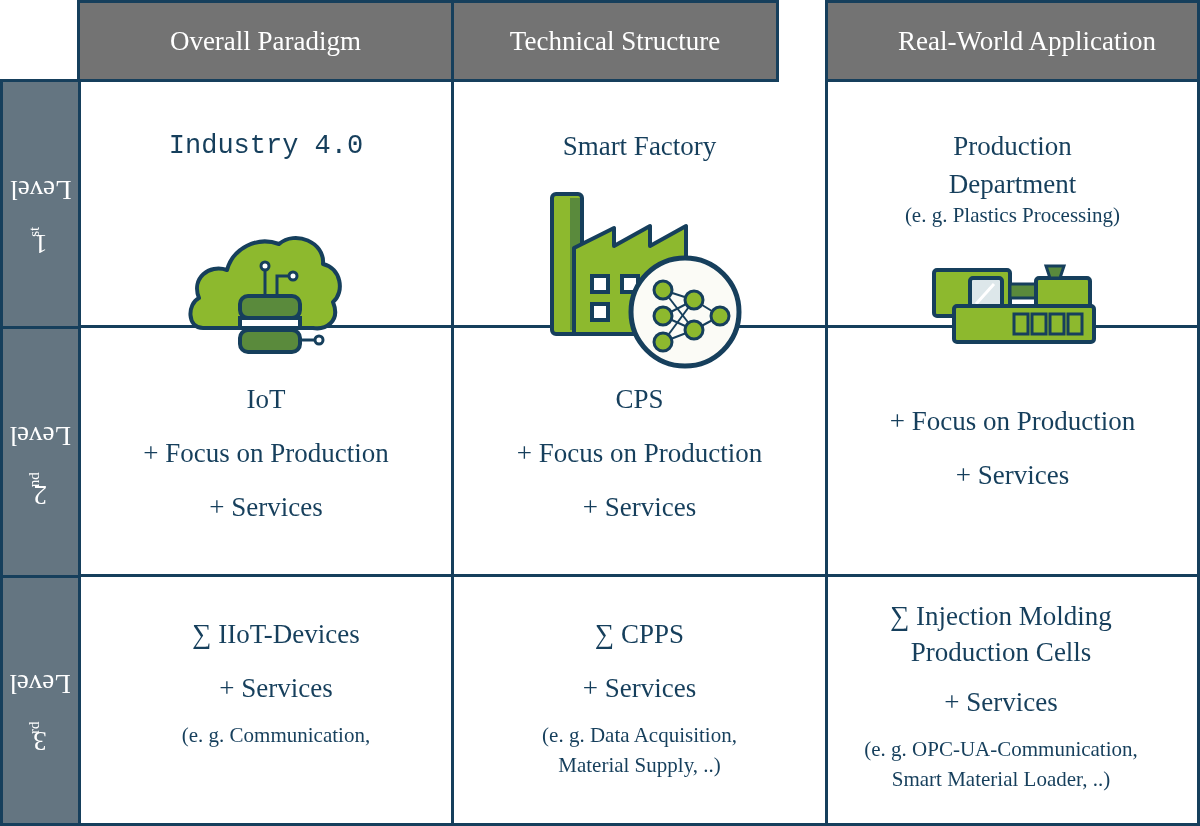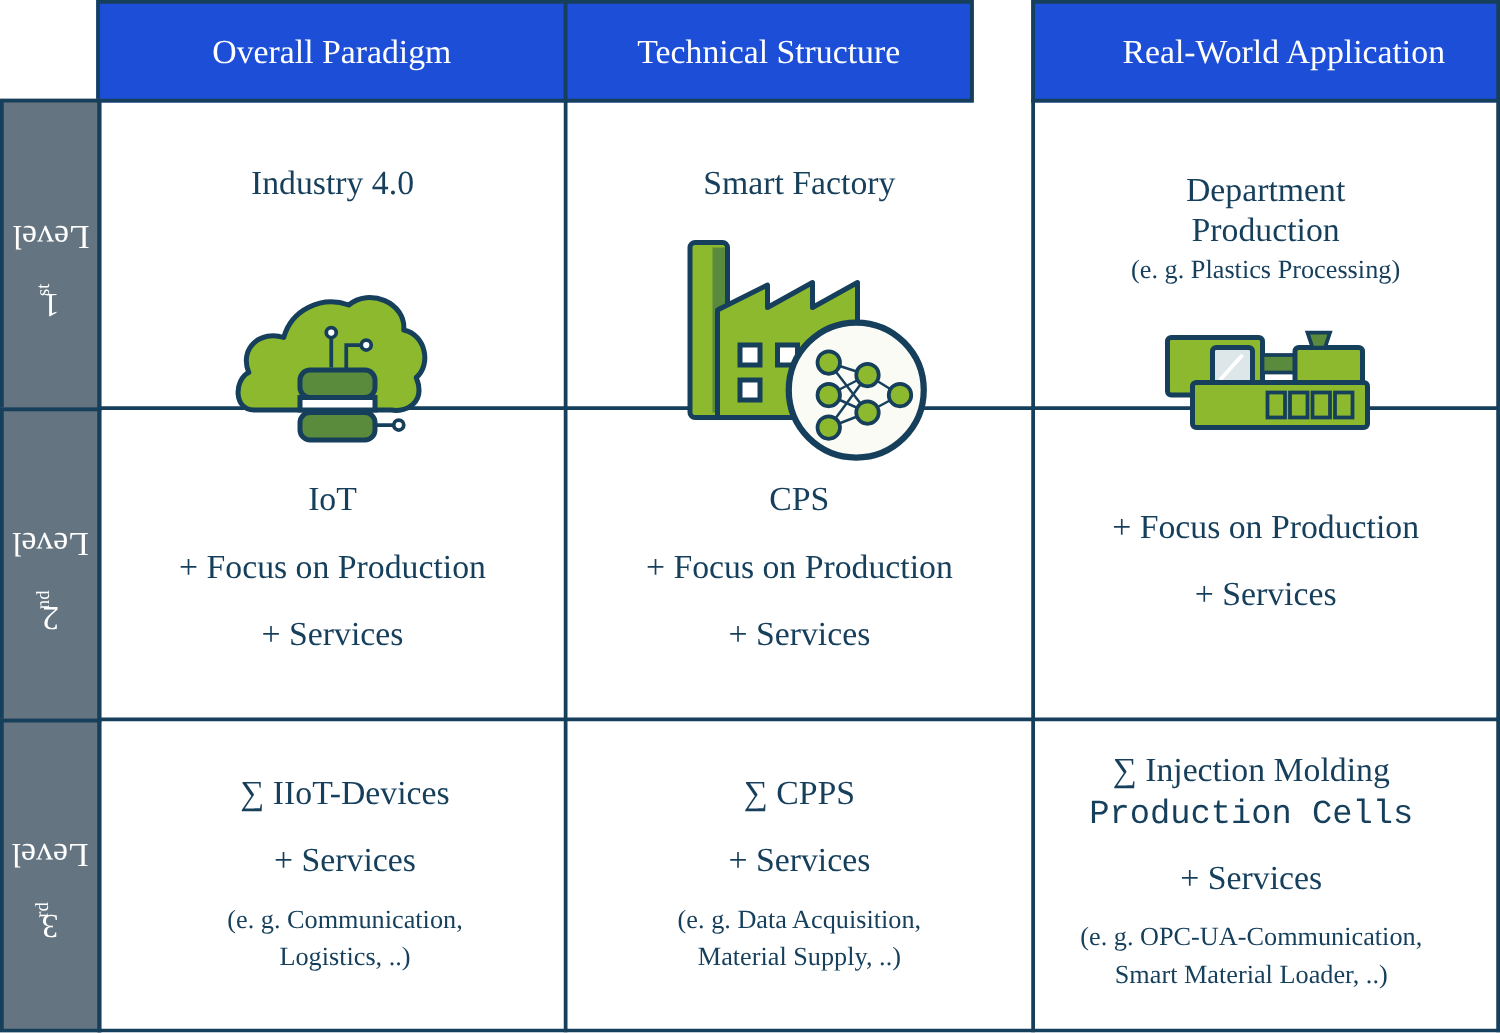--- a/index.html
+++ b/index.html
@@ -1,17 +1,17 @@
 <!DOCTYPE html>
 <html><head>
 <meta charset="utf-8">
 <style>
   html,body{margin:0;padding:0;background:#fff;}
   body{width:1200px;height:826px;position:relative;overflow:hidden;font-family:"Liberation Serif","DejaVu Serif",serif;color:#163f5c;}
-  .hdr{position:absolute;background:#1d4ed8;border:3px solid #163f5c;box-sizing:border-box;color:#fff;display:flex;align-items:center;justify-content:center;text-align:center;font-size:27px;line-height:34px;}
+  .hdr{position:absolute;background:#737373;border:3px solid #163f5c;box-sizing:border-box;color:#fff;display:flex;align-items:center;justify-content:center;text-align:center;font-size:27px;line-height:34px;}
   .rowhdr{position:absolute;background:#647581;border:3px solid #163f5c;box-sizing:border-box;color:#fff;display:flex;align-items:center;justify-content:center;}
   .rowhdr span{display:inline-block;transform:rotate(-90deg);white-space:nowrap;font-size:27px;}
   .rowhdr sup{font-size:15px;}
   .grid{position:absolute;left:78px;top:79px;width:1122px;height:747px;box-sizing:border-box;border:3px solid #163f5c;border-top:none;}
   .vl{position:absolute;top:79px;width:3px;height:747px;background:#163f5c;}
   .hl{position:absolute;left:78px;width:1122px;height:3px;background:#163f5c;}
   .txt{position:absolute;text-align:center;font-size:27px;line-height:32px;}
   .small{font-size:21px;line-height:30px;}
   .icon{position:absolute;}
 </style>
@@ -37,25 +37,25 @@
 <div class="rowhdr" style="left:0;top:575px;width:81px;height:251px;">
   <span><span>3</span><sup>rd</sup> <span>Level</span></span>
 </div>
 
 <div class="grid"></div>
 <div class="vl" style="left:451px;"></div>
 <div class="vl" style="left:825px;"></div>
 <div class="hl" style="top:325px;"></div>
 <div class="hl" style="top:574px;"></div>
 
-<div class="txt" style="left:81px;top:130px;width:370px;">Industry 4.0</div>
+<div class="txt" style="left:81px;top:130px;width:370px;font-family:Liberation Mono, monospace;">Industry 4.0</div>
 <div class="txt" style="left:454px;top:130px;width:371px;">Smart Factory</div>
 <div class="txt" style="left:828px;top:130px;width:369px;">
+  <div>Production</div>
   <div style="margin-top:6px;">Department</div>
-  <div>Production</div>
   <div class="small" style="margin-top:0;">(e. g. Plastics Processing)</div>
 </div>
 
 <svg class="icon" style="left:185px;top:226px;" width="160" height="130" viewBox="0 0 160 130">
   <path d="M18,102 C2,102 2,78 14,72 C6,52 24,38 42,44 C48,22 72,10 94,18 C110,4 140,16 138,38 C156,42 160,66 148,76 C156,96 140,104 128,102 Z" fill="#8db92e" stroke="#163f5c" stroke-width="4" stroke-linejoin="round"></path>
   <line x1="80" y1="68" x2="80" y2="42" stroke="#163f5c" stroke-width="3"></line>
   <circle cx="80" cy="40" r="4" fill="#fff" stroke="#163f5c" stroke-width="3"></circle>
   <path d="M92,72 L92,50 L104,50" fill="none" stroke="#163f5c" stroke-width="3"></path>
   <circle cx="108" cy="50" r="4" fill="#fff" stroke="#163f5c" stroke-width="3"></circle>
   <rect x="55" y="70" width="60" height="22" rx="8" fill="#5a8a3c" stroke="#163f5c" stroke-width="4"></rect>
@@ -121,27 +121,26 @@
 </div>
 <div class="txt" style="left:828px;top:383px;width:369px;">
   <div style="margin-top:22px;">+ Focus on Production</div>
   <div style="margin-top:22px;">+ Services</div>
 </div>
 
 <div class="txt" style="left:81px;top:618px;width:390px;">
   <div>∑ IIoT-Devices</div>
   <div style="margin-top:22px;">+ Services</div>
   <div class="small" style="margin-top:16px;">(e. g. Communication,</div>
-  <div class="small">Logistics, ..)</div>
 </div>
 <div class="txt" style="left:454px;top:618px;width:371px;">
   <div>∑ CPPS</div>
   <div style="margin-top:22px;">+ Services</div>
   <div class="small" style="margin-top:16px;">(e. g. Data Acquisition,</div>
   <div class="small">Material Supply, ..)</div>
 </div>
 <div class="txt" style="left:828px;top:600px;width:346px;">
   <div>∑ Injection Molding</div>
-  <div style="margin-top:4px;font-family:Liberation Mono, monospace;">Production Cells</div>
+  <div style="margin-top:4px;">Production Cells</div>
   <div style="margin-top:18px;">+ Services</div>
   <div class="small" style="margin-top:16px;">(e. g. OPC-UA-Communication,</div>
   <div class="small">Smart Material Loader, ..)</div>
 </div>
 
 </body></html>

